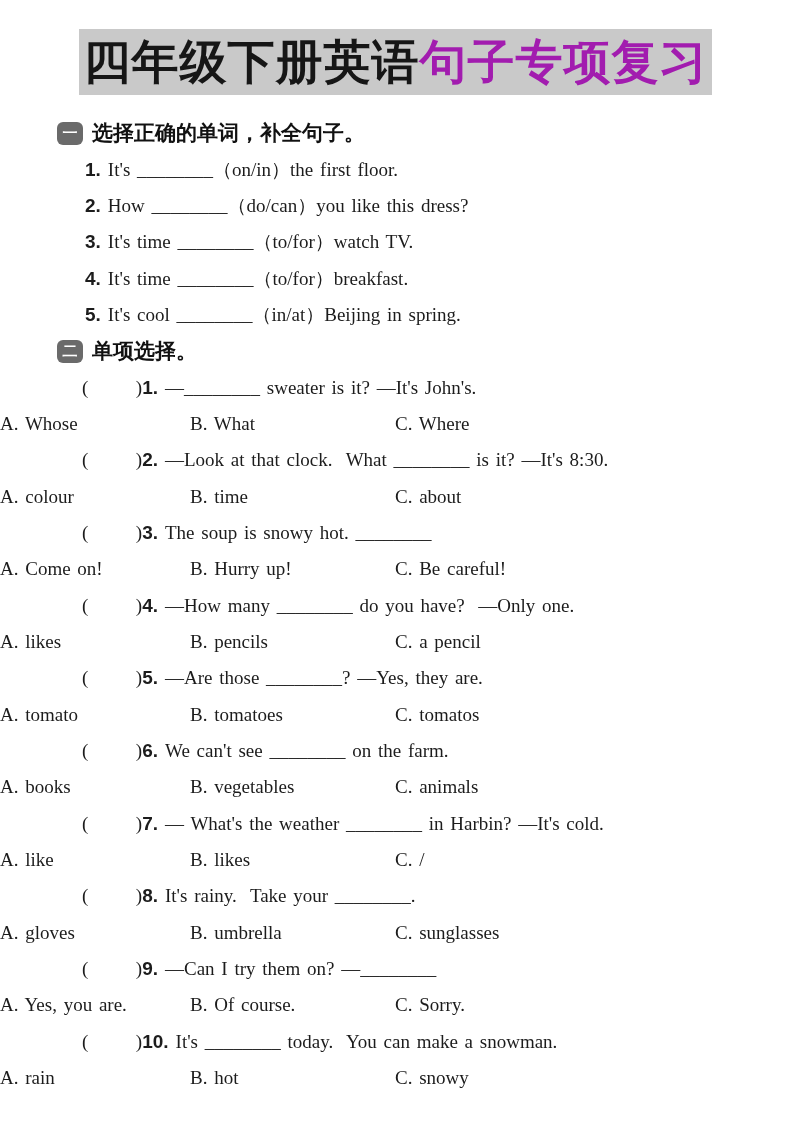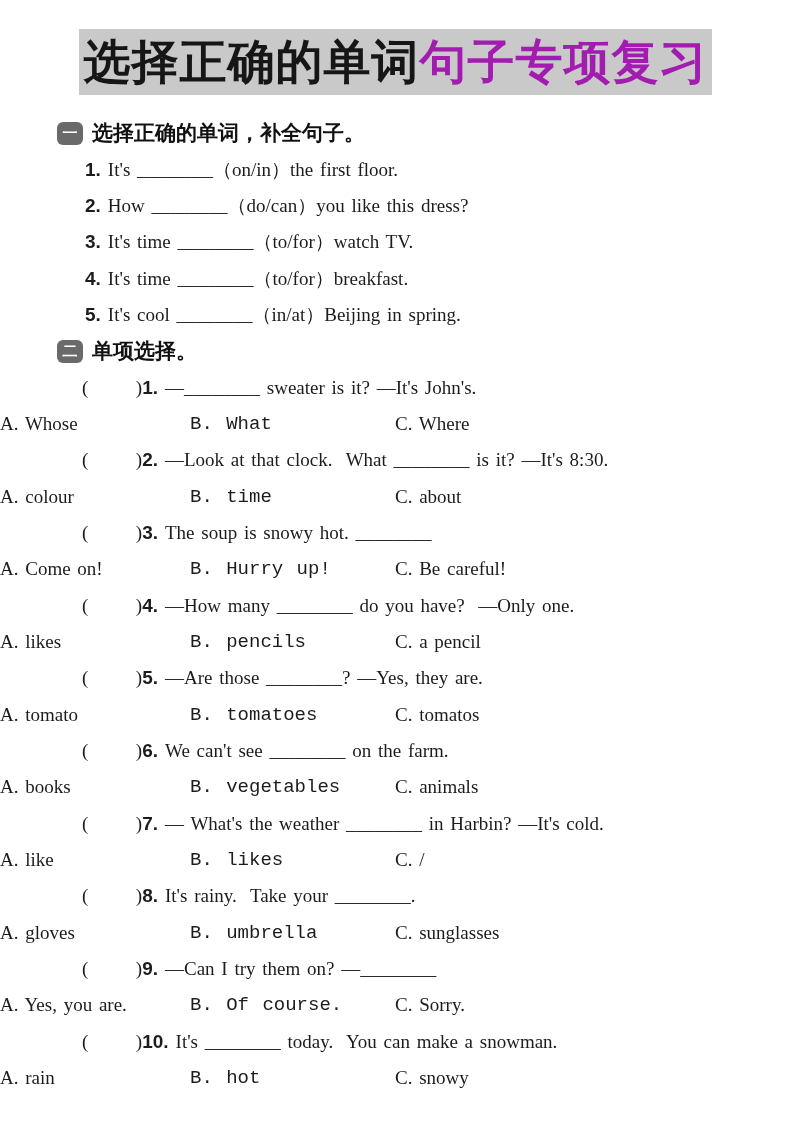--- a/index.html
+++ b/index.html
@@ -40,35 +40,35 @@
   .num{
     font-family:"Liberation Sans",sans-serif;
     font-weight:bold;font-size:19px;
     margin-right:7px;flex:none;
   }
   .q{padding-left:82px;font-size:19px;}
   .paren{white-space:pre;flex:none;}
   .itext,.qtext{white-space:pre;word-spacing:2px;text-align:center;}
   .opts{font-size:19px;white-space:pre;word-spacing:2px;}
   .optA{width:190px;flex:none;}
-  .optB{width:205px;flex:none;font-family:Liberation Mono, monospace;}
+  .optB{width:205px;flex:none;}
   .optC{flex:none;}
   .footer{
     position:absolute;left:0;top:1092px;width:100%;
     text-align:center;font-size:13px;
     font-family:"Liberation Sans",sans-serif;color:#222;margin-top:36px;
   }
 </style>
 </head>
 <body>
 
 <div class="page">
 
   <div class="banner">
-    <span class="t-black">选择正确的单词</span>
+    <span class="t-black">四年级下册英语</span>
       <span class="t-red">句子专项复习</span>
   </div>
 
   <div class="content">
 
     <div class="row sec-header">
       <span class="badge">一</span>
       <span>选择正确的单词，补全句子。</span>
     </div>
 

